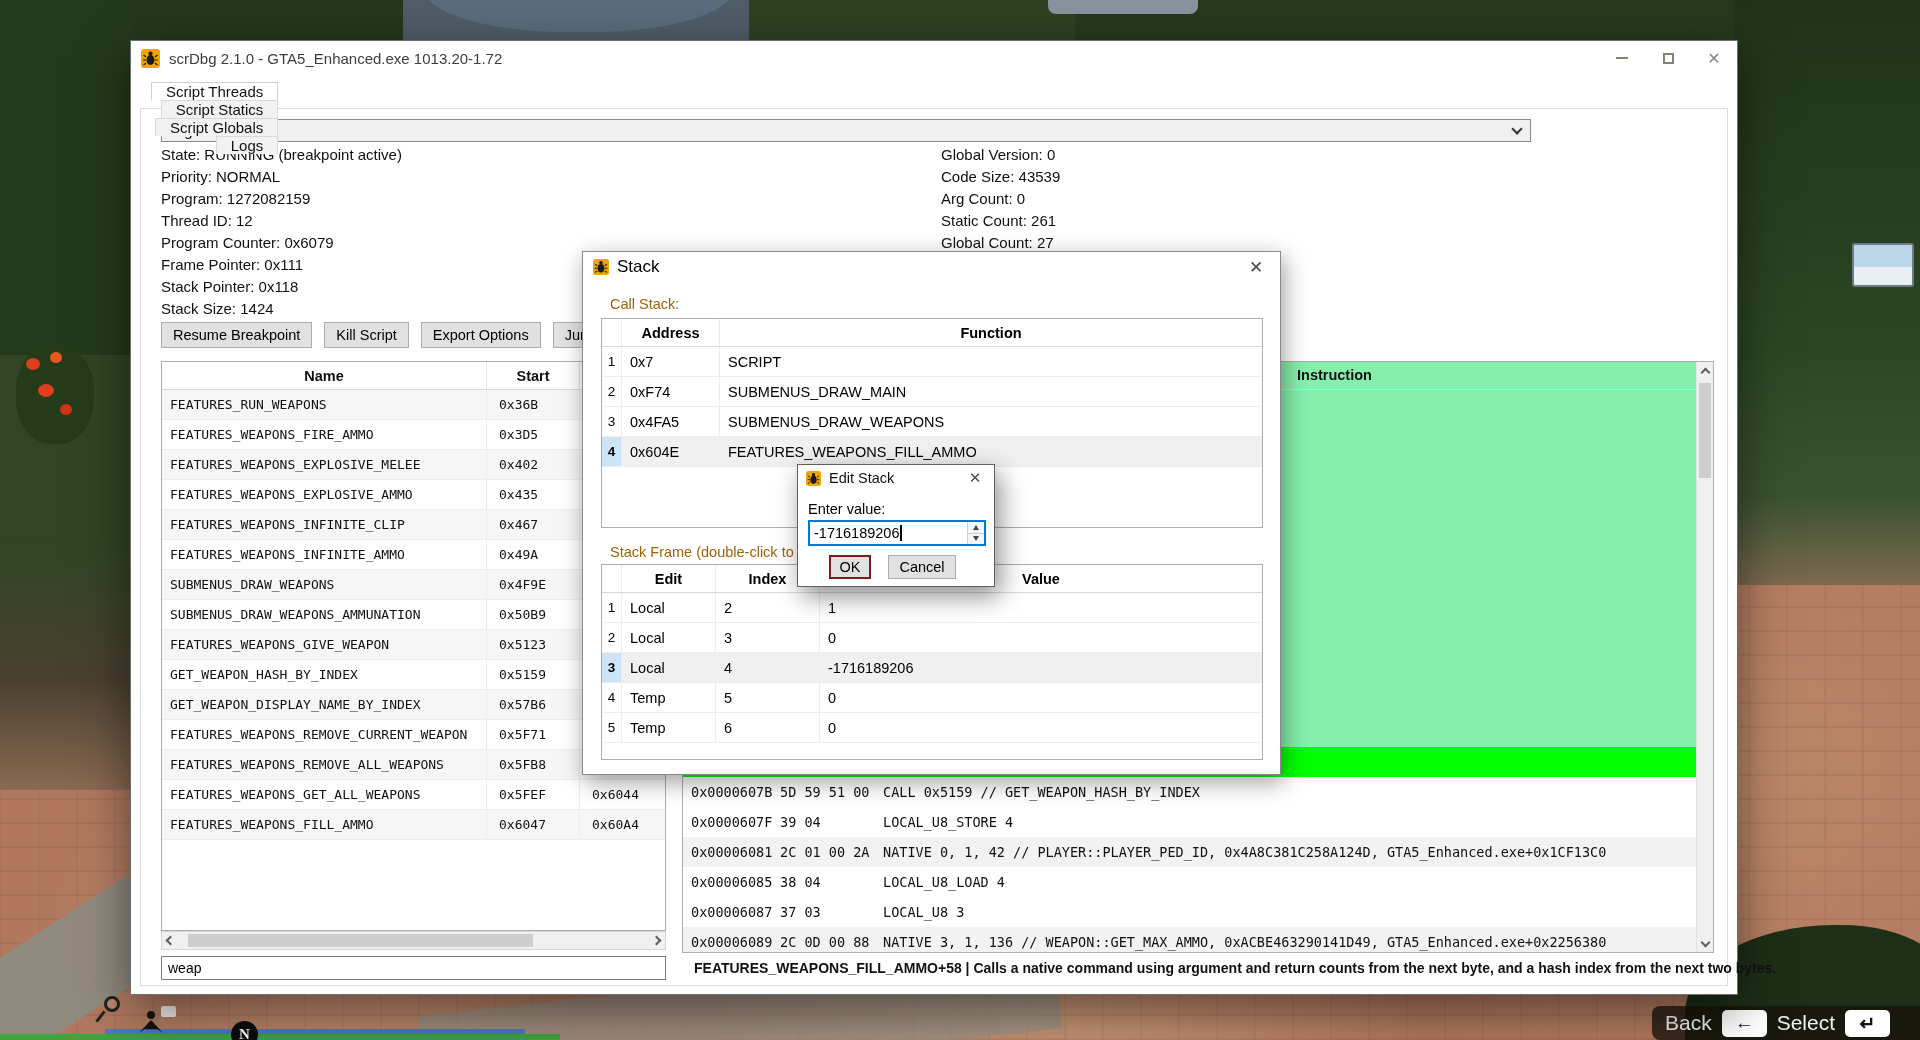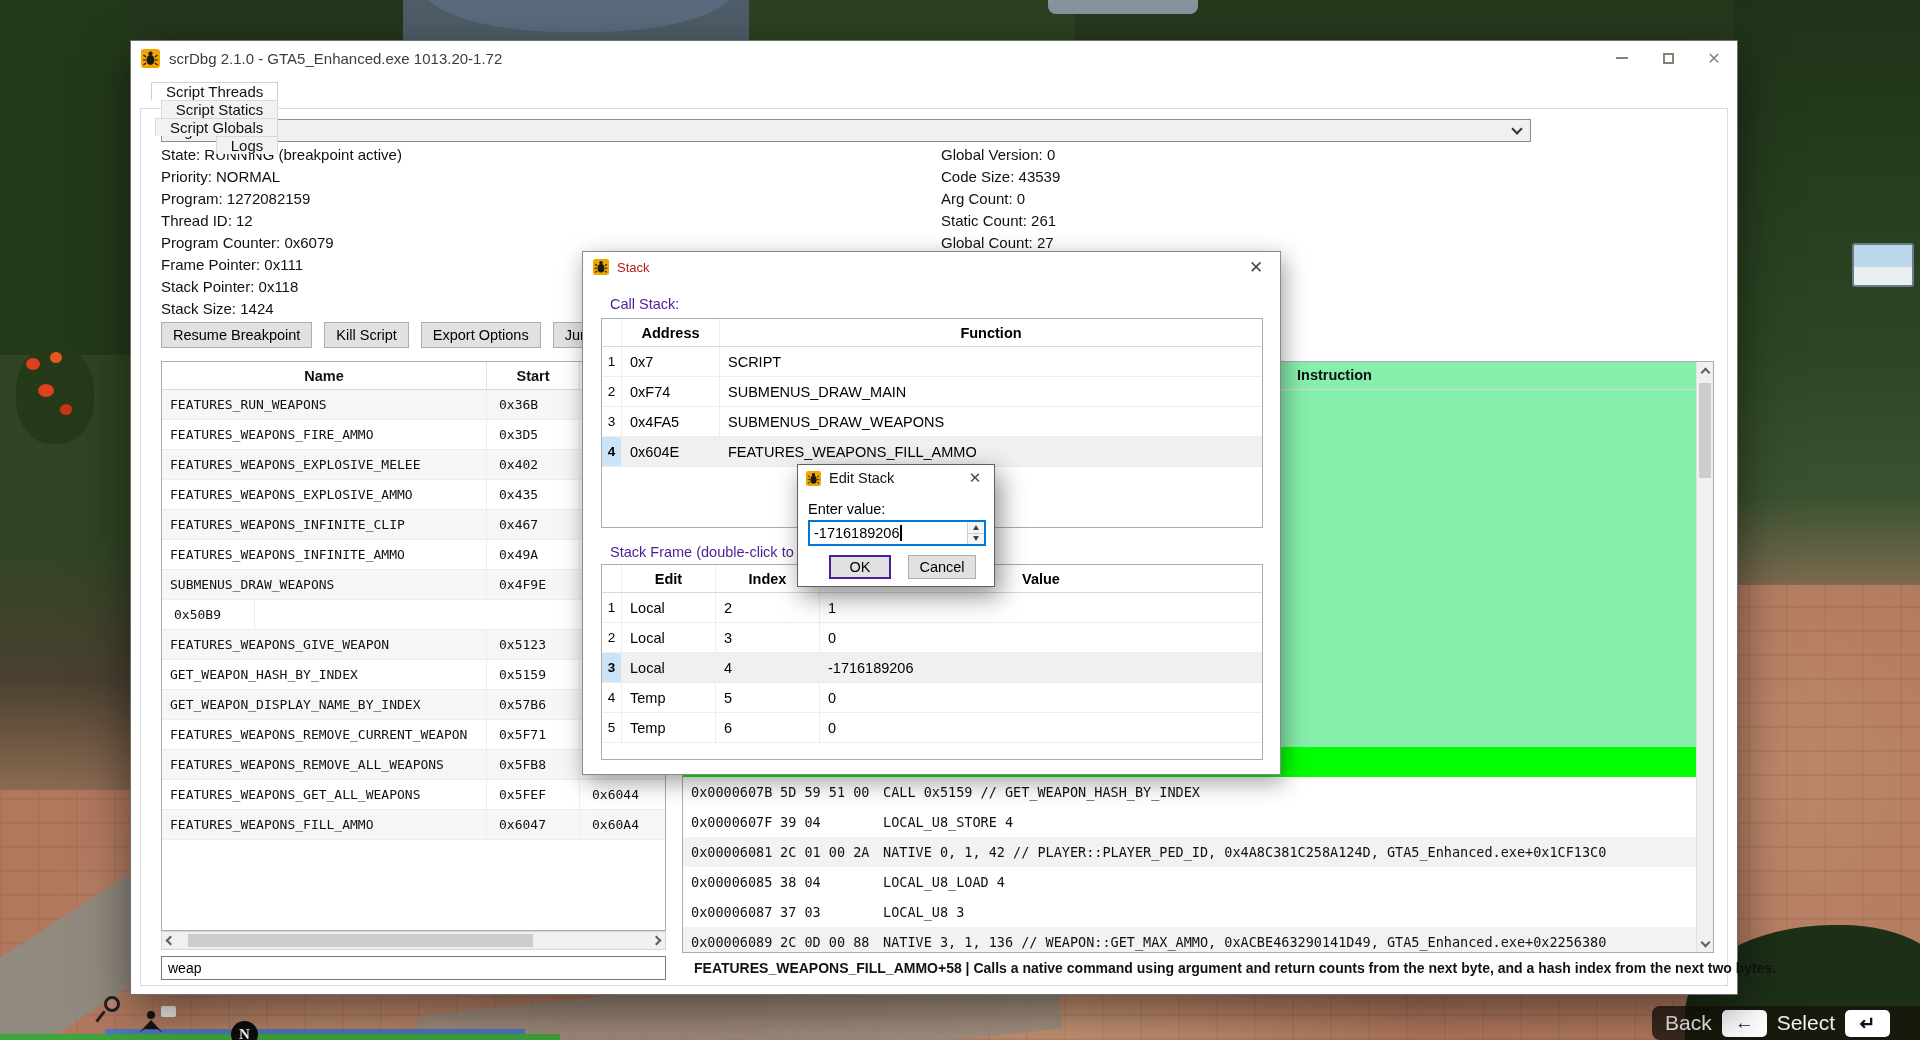--- a/index.html
+++ b/index.html
@@ -122,24 +122,24 @@
   .varrow.bot { position:absolute; bottom:0; left:0; right:0; }
   .varrow .chev { width:7px; height:7px; border-width:2px 2px 0 0; border-color:#5f5f5f; }
   .varrow.top .chev { margin-top:3px; }
   .varrow.bot .chev { margin-bottom:3px; }
   .vthumb { position:absolute; top:21px; left:2px; right:2px; height:95px; background:#cdcdcd; }
   .statusbar { position:absolute; left:563px; top:919px; z-index:2; font-weight:bold; font-size:14px; white-space:nowrap; }
 
   
   .dlg { position:absolute; background:#fff; border:1px solid #8a8a8a; box-shadow:3px 7px 22px rgba(0,0,0,.38); }
   .dlg-title { height:30px; display:flex; align-items:center; gap:8px; padding:0 10px; }
-  .dlg-title-text { color:#b91c1c; font-size:13px; }
+  .dlg-title-text { color:#000000; font-size:17px; }
   .dlg-close { margin-left:auto; color:#4a4a4a; font-size:17px; width:28px; text-align:center; }
   .stack-dlg { left:582px; top:251px; width:699px; height:524px; z-index:20; }
-  .dlg-label { position:absolute; font-size:14.5px; color:#4c1d95; }
+  .dlg-label { position:absolute; font-size:14.5px; color:#a16207; }
   .cs-label { left:27px; top:44px; }
   .fr-label { left:27px; top:292px; }
   .s-table { position:absolute; left:18px; width:662px; border:1px solid #abadb3; overflow:hidden; background:#fff; }
   .cs-table { top:66px;  height:210px; }
   .fr-table { top:312px; height:196px; }
   .t-head { display:flex; height:28px; border-bottom:1px solid #d9d9d9; font-weight:bold; font-size:14.5px; }
   .th { display:flex; align-items:center; justify-content:center; border-right:1px solid #ededed; }
   .t-row { display:flex; height:30px; border-bottom:1px solid #ededed; font-size:14.5px; background:#fff; }
   .t-row.selected { background:#f0f0f0; }
   .t-row.selected .numcell { background:#cce4f7; font-weight:bold; }
@@ -155,21 +155,21 @@
   .edit-input { position:absolute; left:10px; top:55px; width:178px; height:26px; border:2px solid #0078d7; background:#fff;
     display:flex; align-items:center; padding:0 4px; font-size:14.5px; }
   .caret { width:1.5px; height:16px; background:#000; margin-left:1px; }
   .spin { position:absolute; right:0; top:0; bottom:0; width:17px; border-left:1px solid #cfcfcf; display:flex; flex-direction:column; }
   .spin-btn { flex:1; display:flex; align-items:center; justify-content:center; background:#f6f6f6; }
   .spin-btn + .spin-btn { border-top:1px solid #cfcfcf; }
   .tri-up   { width:0; height:0; border-left:3.5px solid transparent; border-right:3.5px solid transparent; border-bottom:5px solid #444; }
   .tri-down { width:0; height:0; border-left:3.5px solid transparent; border-right:3.5px solid transparent; border-top:5px solid #444; }
   .dlg-btns { position:absolute; left:31px; top:90px; display:flex; gap:17px; }
   .btn { height:24px; font-size:14.5px; font-family:inherit; background:#e1e1e1; color:#000; }
-  .btn.ok { width:62px; border:2px solid #4c1d95; }
+  .btn.ok { width:42px; border:2px solid #7f1d1d; }
   .btn.cancel { width:68px; border:1px solid #adadad; }
 
   .bug-icon svg { display:block; }
 </style>
 </head>
 <body>
 
 <div class="stage">
 
   <div class="bg-pavement"></div>
@@ -335,20 +335,21 @@
             <div class="fc col3"></div>
           </div>
 
           <div class="fn-row">
             <div class="fc col1">SUBMENUS_DRAW_WEAPONS</div>
             <div class="fc col2">0x4F9E</div>
             <div class="fc col3"></div>
           </div>
 
           <div class="fn-row">
+            <div class="fc col1">SUBMENUS_DRAW_WEAPONS_AMMUNATION</div>
             <div class="fc col2">0x50B9</div>
             <div class="fc col3"></div>
           </div>
 
           <div class="fn-row">
             <div class="fc col1">FEATURES_WEAPONS_GIVE_WEAPON</div>
             <div class="fc col2">0x5123</div>
             <div class="fc col3"></div>
           </div>
 

